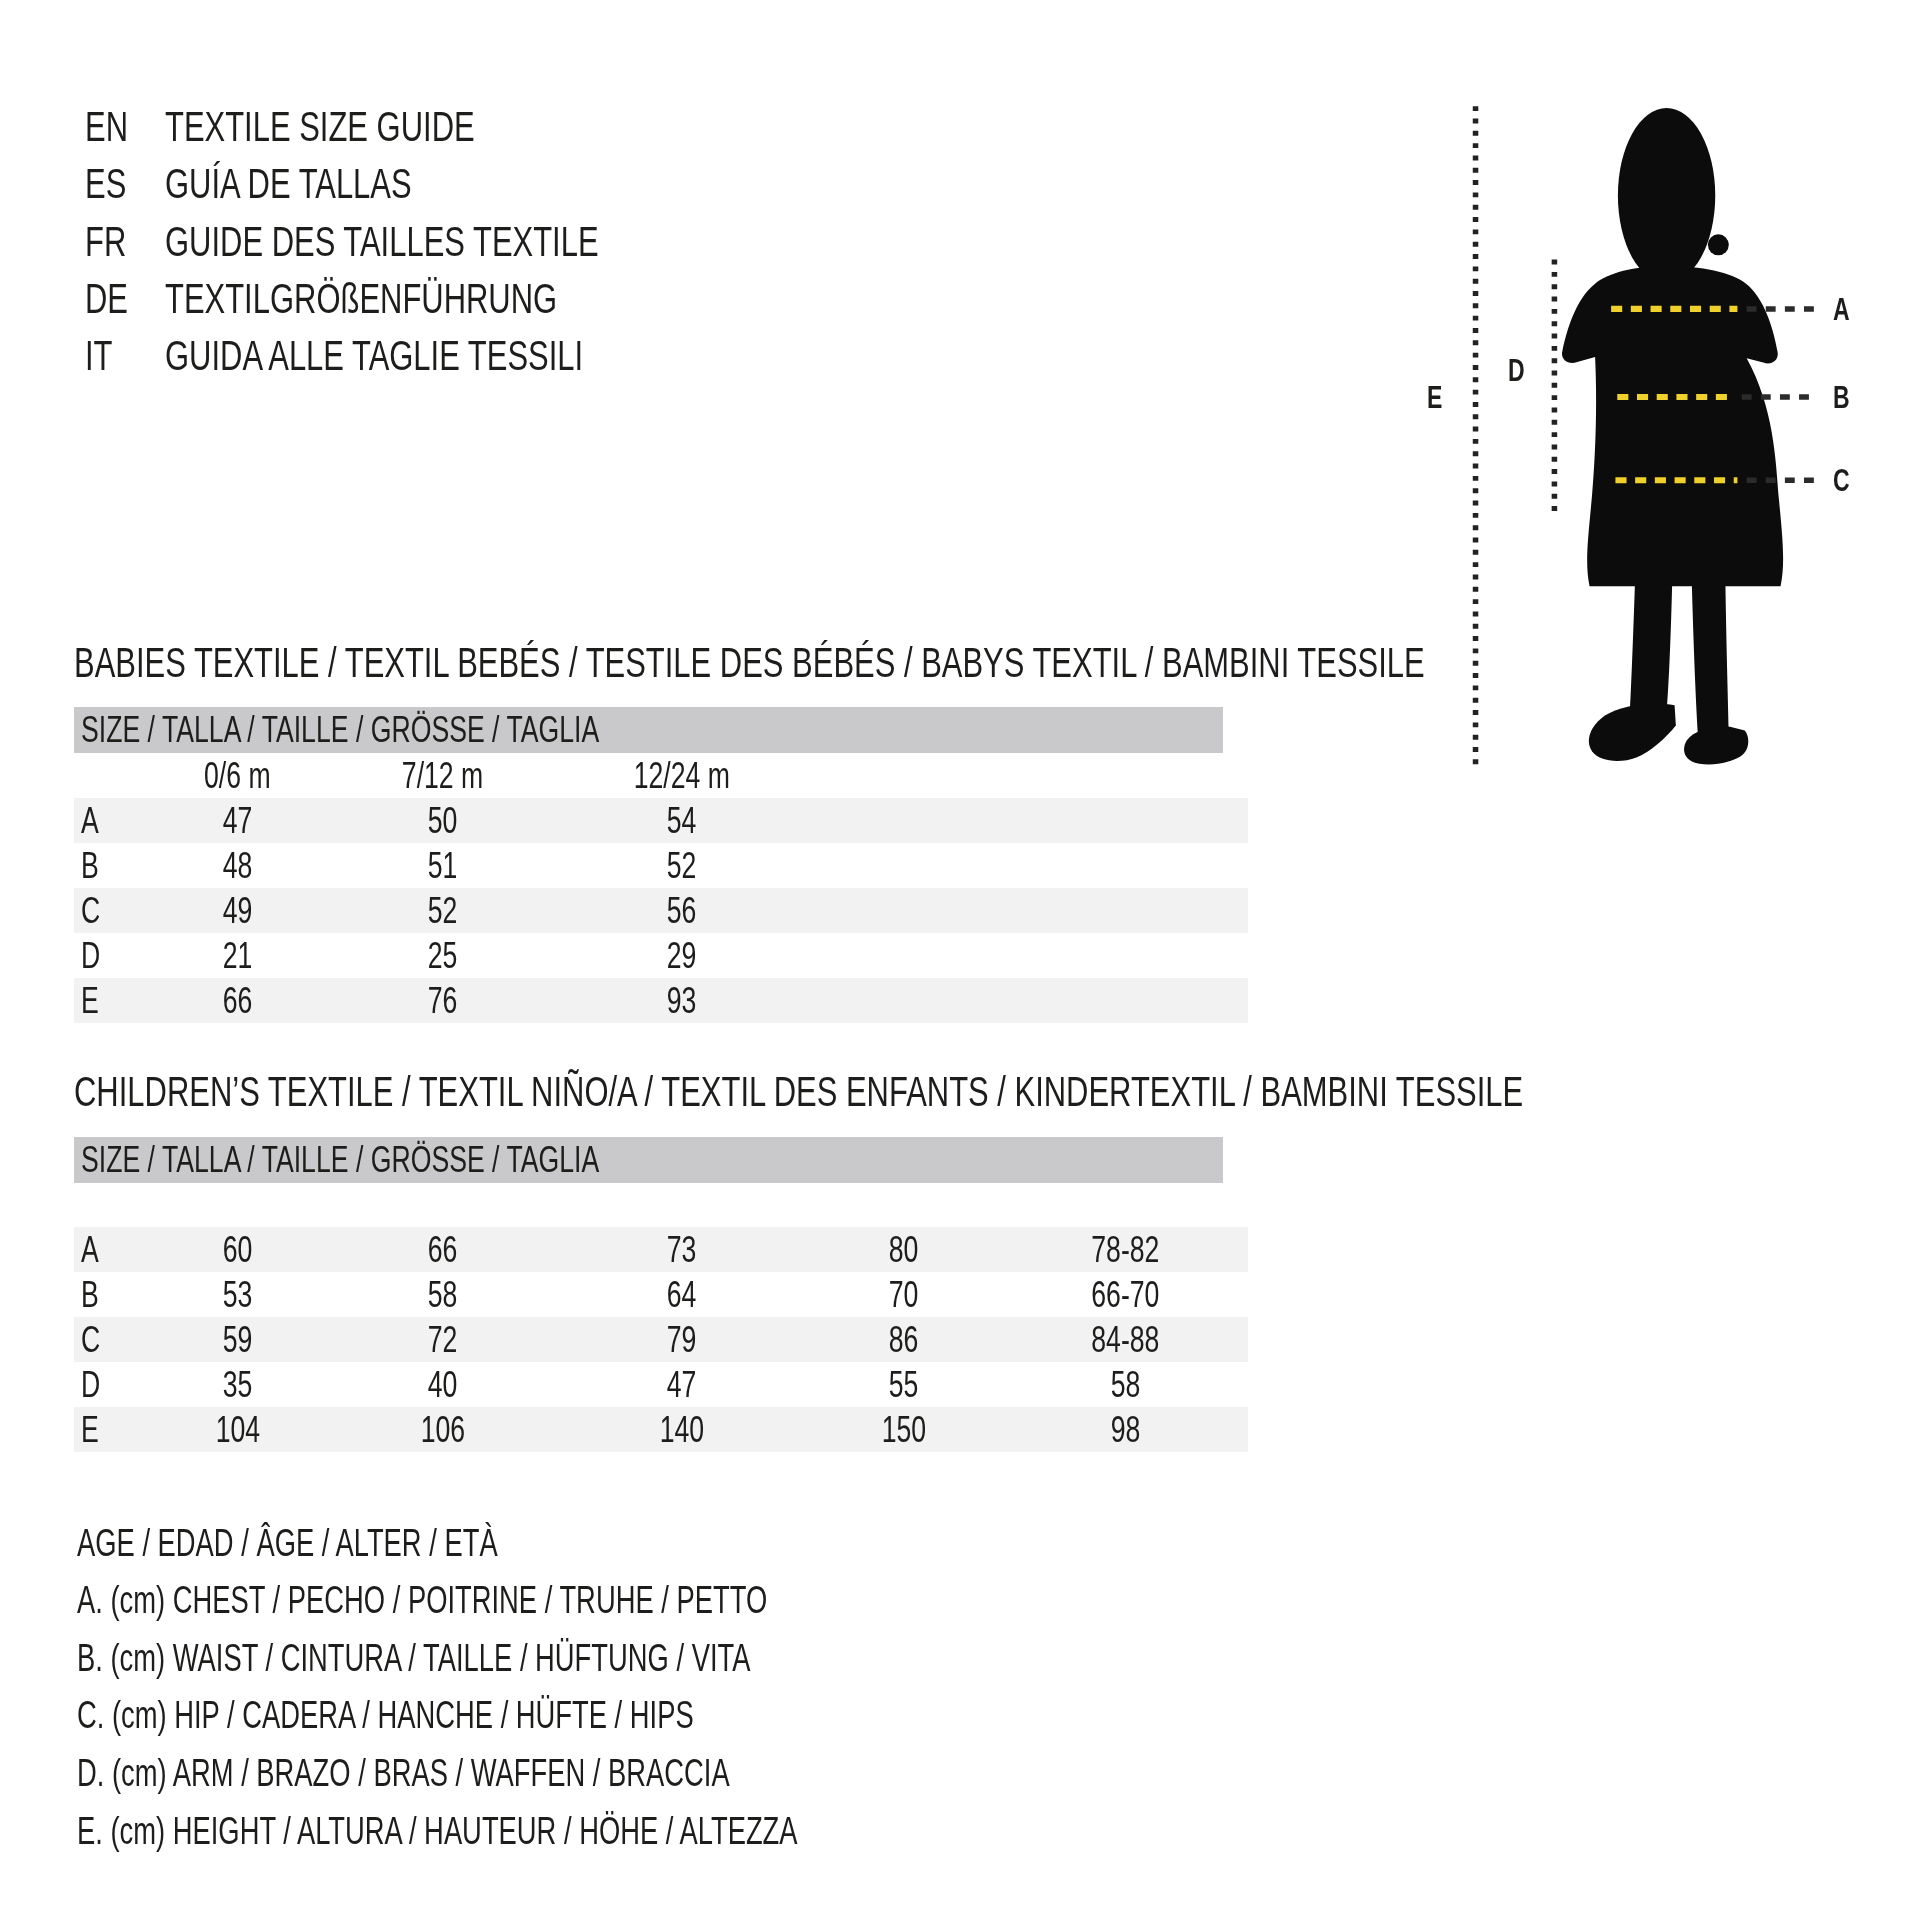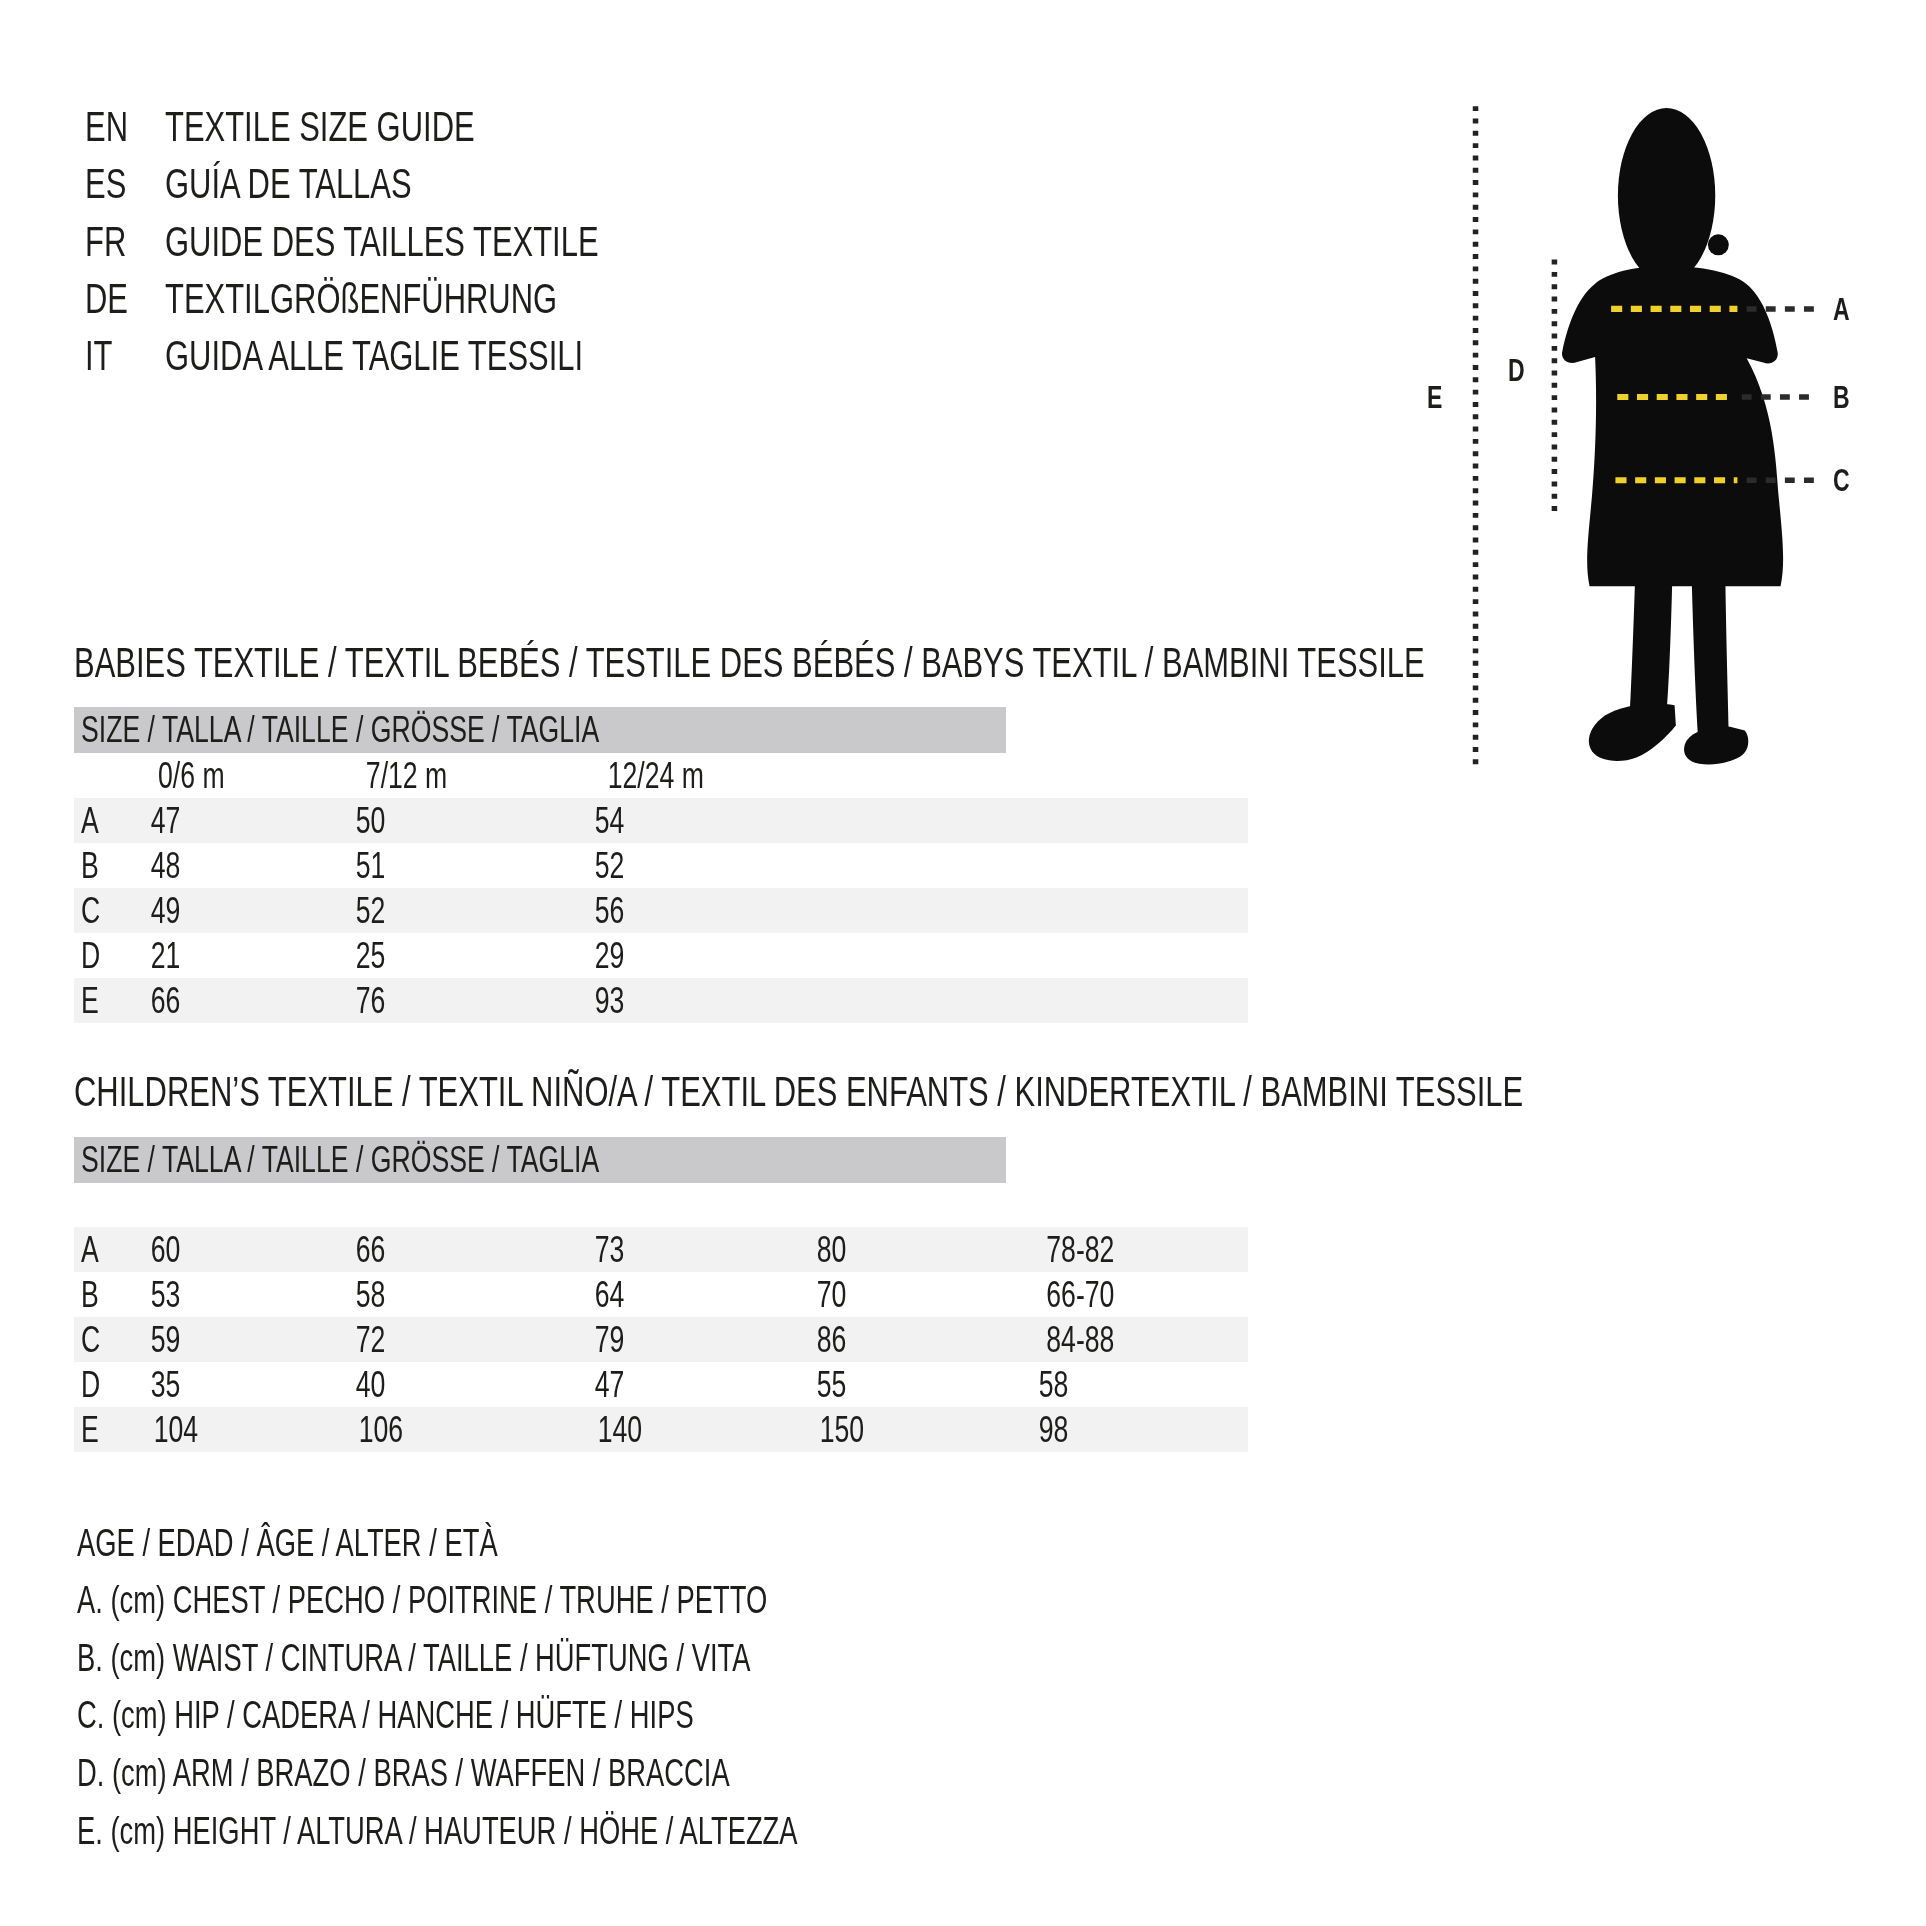--- a/index.html
+++ b/index.html
@@ -9,26 +9,26 @@
   }
   .cond{display:inline-block;transform:scaleX(0.72);transform-origin:0 50%;white-space:nowrap;}
   .ccc{transform-origin:50% 50%;}
   
   .lang-row{position:absolute;left:77px;height:49px;line-height:49px;font-size:43px;}
   .lang-code{position:absolute;left:8px;top:0;line-height:inherit;}
   .lang-title{position:absolute;left:88px;top:0;line-height:inherit;}
   
   .sec-title{position:absolute;left:74px;height:49px;line-height:49px;font-size:43px;}
   
-  .bar{position:absolute;left:74px;width:932px;height:46px;background:#c9c9cb;line-height:46px;font-size:37px;}
+  .bar{position:absolute;left:74px;width:1149px;height:46px;background:#c9c9cb;line-height:46px;font-size:37px;}
   .bar .cond{margin-left:7.4px;}
   .trow{position:absolute;left:74px;width:1174px;height:45px;line-height:45px;font-size:37px;}
   .stripe{background:#f2f2f2;}
   .rlabel{position:absolute;left:7.4px;top:0;line-height:inherit;}
-  .cell{position:absolute;top:0;width:185px;height:100%;line-height:inherit;}
+  .cell{position:absolute;top:0;width:185px;height:100%;text-align:center;line-height:inherit;}
   .c1{left:71px}.c2{left:276px}.c3{left:515px}.c4{left:737px}.c5{left:959px}
   
   .leg-row{position:absolute;left:77px;height:49px;line-height:49px;font-size:38px;text-align:right;}
   
   .fig-svg{position:absolute;left:1417px;top:92px;}
   .fig-label{position:absolute;height:44px;line-height:44px;font-size:32px;font-weight:700;}
 </style>
 </head>
 <body>
 

